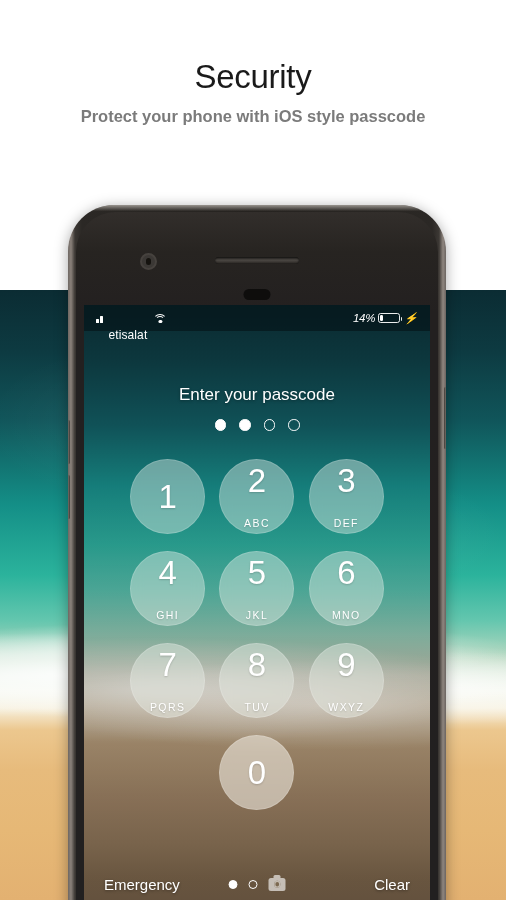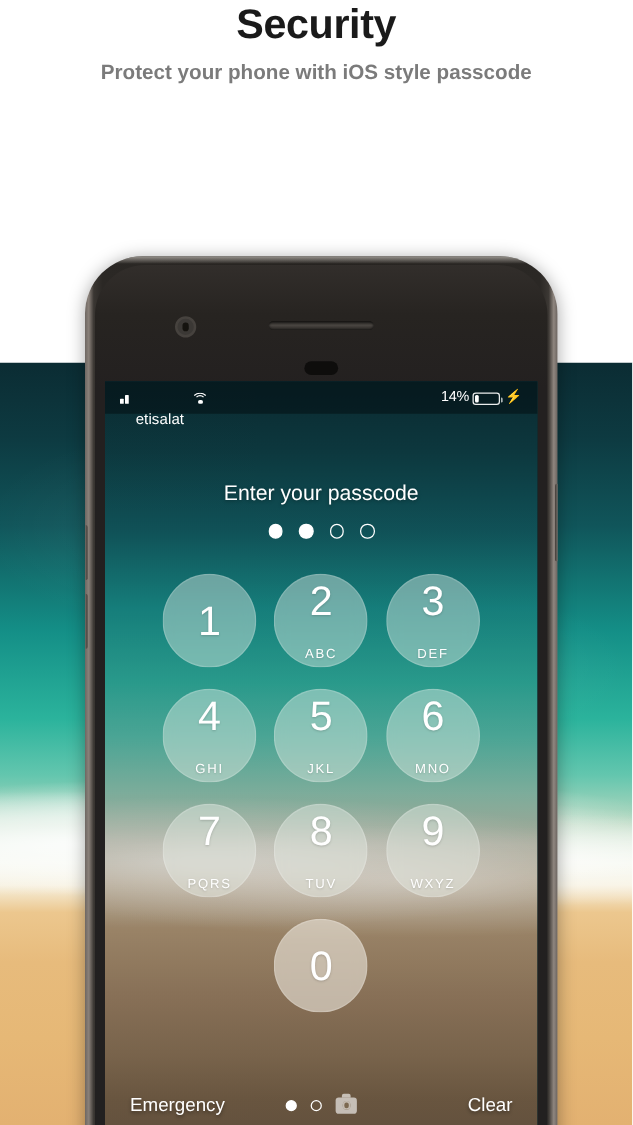--- a/index.html
+++ b/index.html
@@ -24,22 +24,23 @@
   .header {
     position: absolute;
     top: 0; left: 0;
     width: 506px;
     height: 290px;
     background: #ffffff;
     z-index: 5;
     text-align: center;
   }
   .page-title {
+    margin-top: 58px;
     font-size: 33px;
-    font-weight: bold;
+    font-weight: normal;
     color: #1a1a1a;
     letter-spacing: -0.3px;
     line-height: 1.15;
   }
   .page-subtitle {
     margin-top: 11px;
     font-size: 16.5px;
     color: #7b7b7b;
     font-weight: bold;
   }
@@ -210,21 +211,21 @@
     height: 26px;
     display: flex;
     align-items: center;
     padding: 0 12px;
     color: #ffffff;
     font-size: 11.5px;
     background: rgba(4,14,18,0.55);
     z-index: 4;
   }
   .status-left { display: flex; align-items: center; gap: 6px; }
-  .status-right { margin-left: auto; display: flex; align-items: flex-end; gap: 3px; }
+  .status-right { margin-left: auto; display: flex; align-items: center; gap: 3px; font-style: italic; }
 
   .signal-bars { display: flex; align-items: flex-end; gap: 1.5px; height: 9px; }
   .signal-bars i {
     display: block;
     width: 2.5px;
     background: #ffffff;
     border-radius: 0.5px;
   }
   .signal-bars i:nth-child(1) { height: 4px; }
   .signal-bars i:nth-child(2) { height: 7px; }

